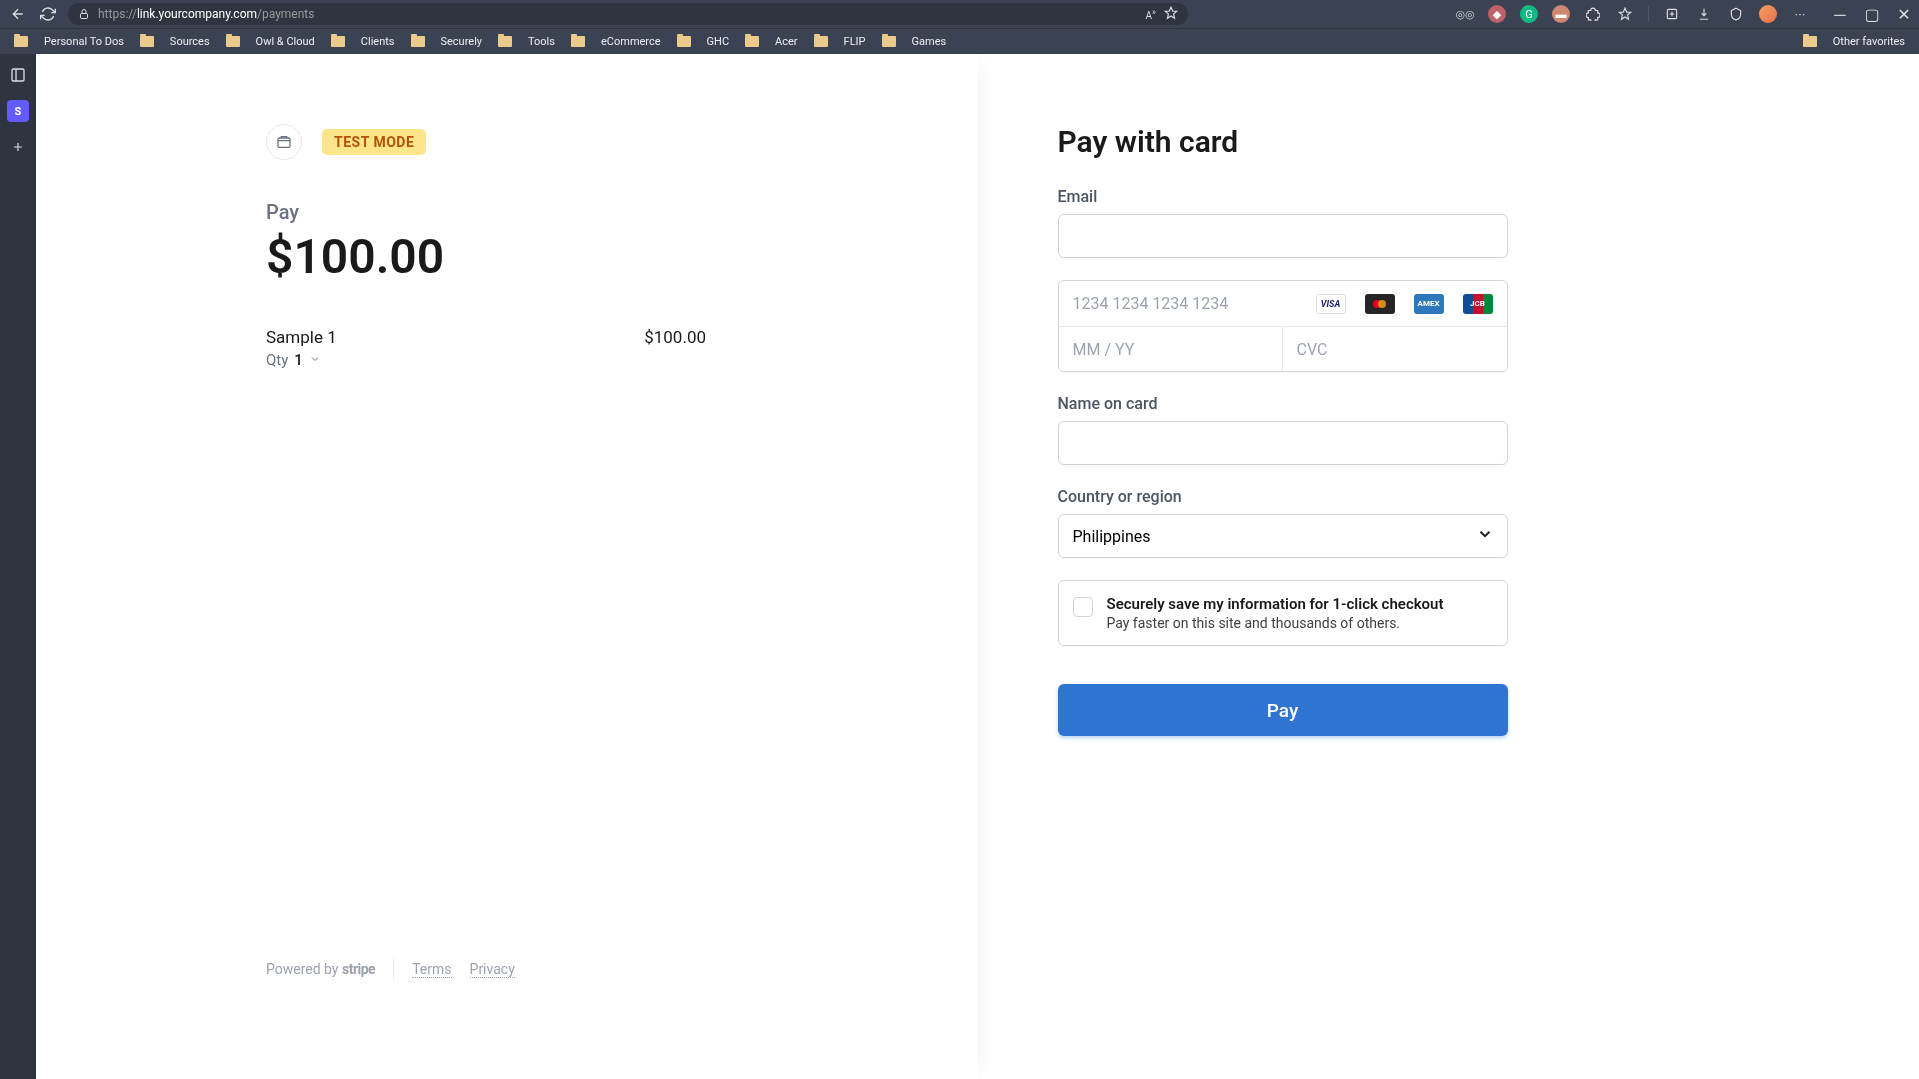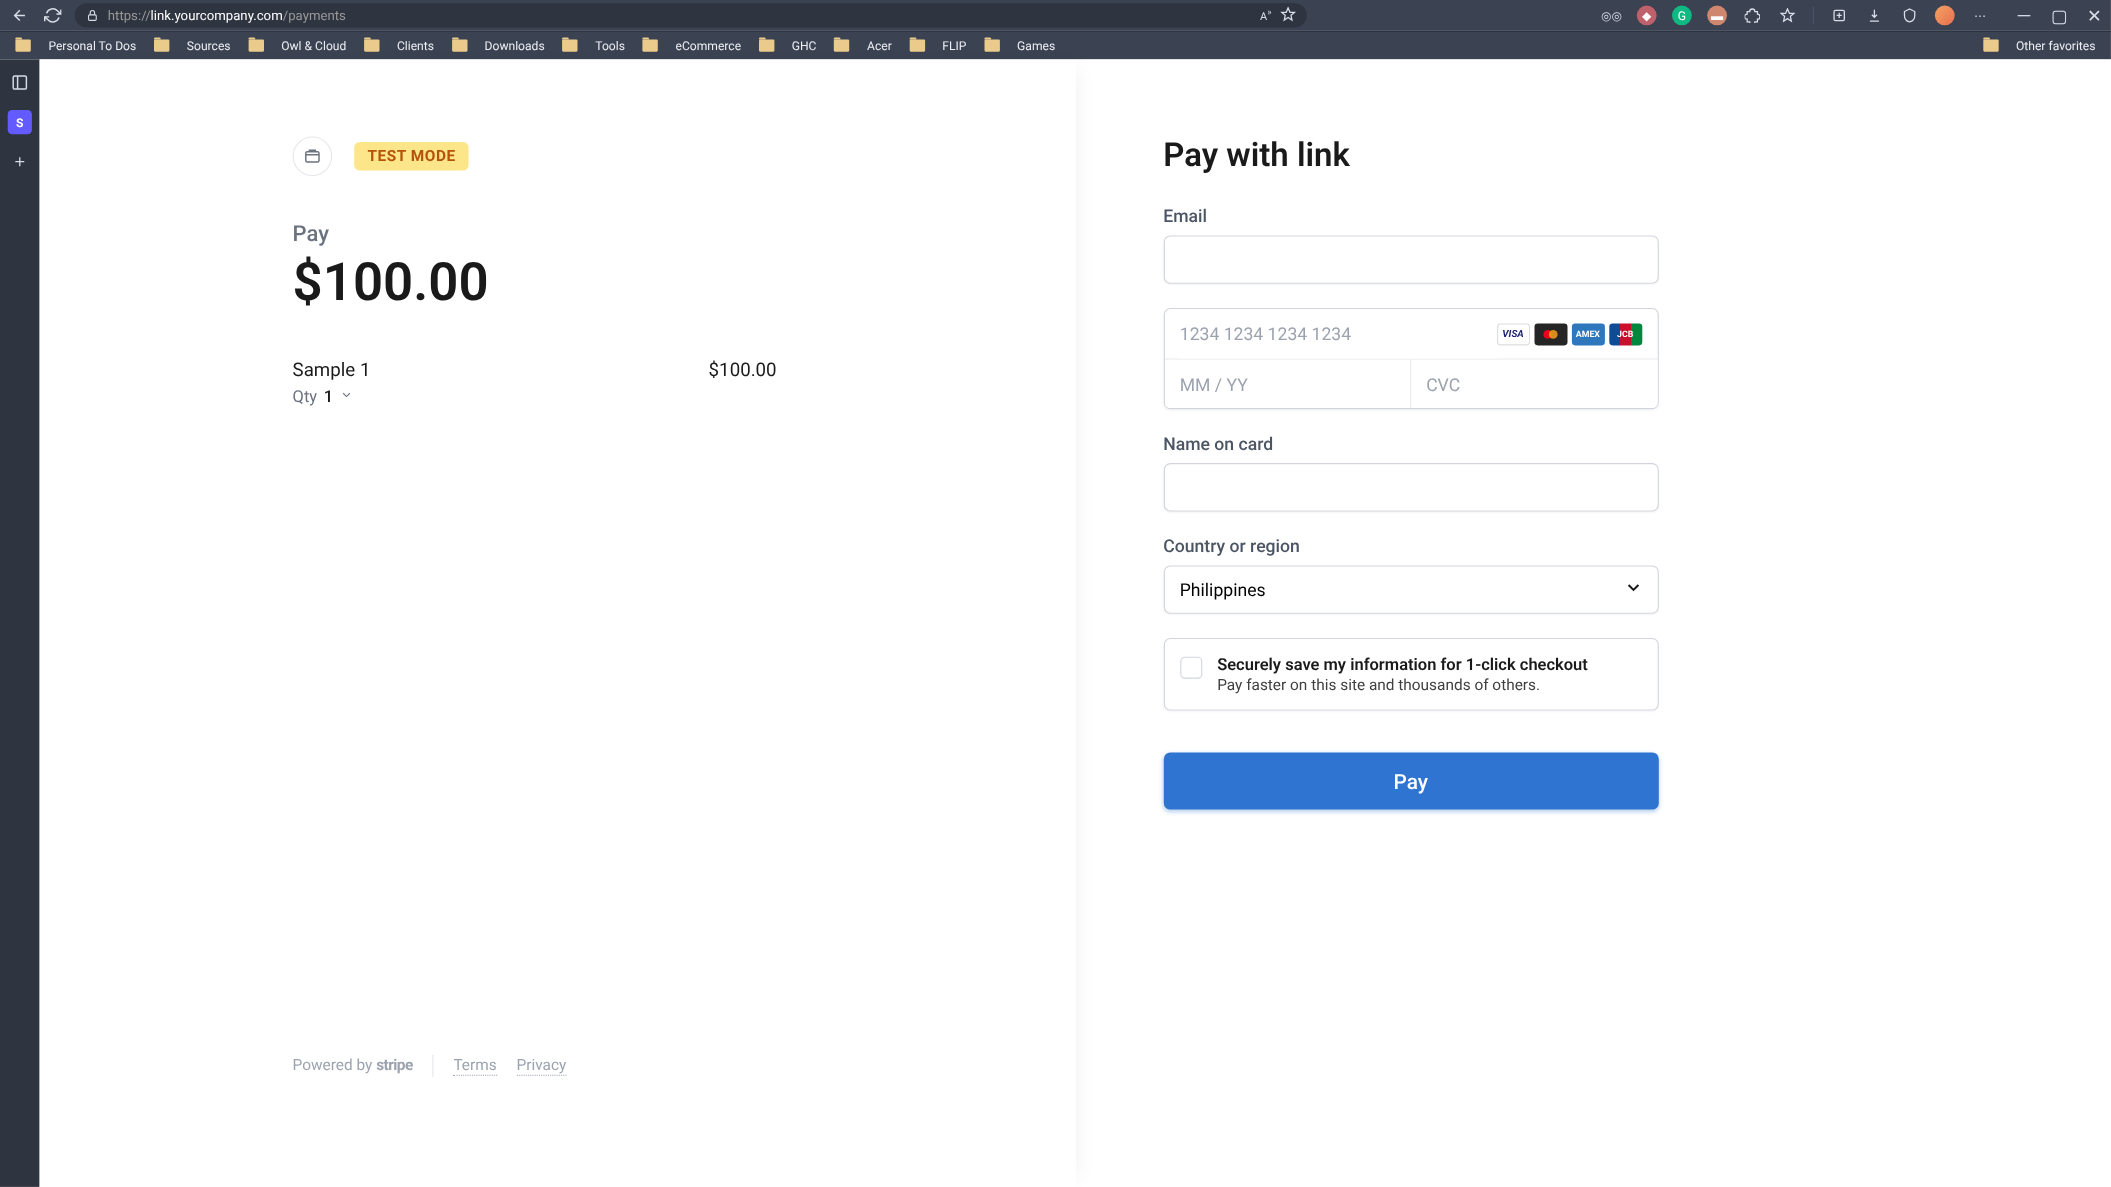--- a/index.html
+++ b/index.html
@@ -263,21 +263,21 @@
       height: 46px;
       border-bottom: 1px solid #e5e7eb;
     }
     .card-num-row input {
       flex: 1;
       border: none;
       height: 100%;
       font-size: 16px;
       outline: none;
     }
-    .card-brands { display: flex; gap: 4px; }
+    .card-brands { display: flex; gap: 19px; }
     .brand {
       width: 30px;
       height: 20px;
       border-radius: 3px;
       display: flex;
       align-items: center;
       justify-content: center;
       font-size: 8px;
       font-weight: 700;
       color: #fff;
@@ -440,21 +440,21 @@
   <div class="bookmark">
       <span class="folder-icon"></span>
       <span>Owl &amp; Cloud</span>
     </div>
   <div class="bookmark">
       <span class="folder-icon"></span>
       <span>Clients</span>
     </div>
   <div class="bookmark">
       <span class="folder-icon"></span>
-      <span>Downloads</span>
+      <span>Securely</span>
     </div>
   <div class="bookmark">
       <span class="folder-icon"></span>
       <span>Tools</span>
     </div>
   <div class="bookmark">
       <span class="folder-icon"></span>
       <span>eCommerce</span>
     </div>
   <div class="bookmark">
@@ -531,21 +531,21 @@
           <span>Powered by</span> <span class="stripe-word">stripe</span>
         </span>
         <span class="vsep"></span>
         <a href="#">Terms</a>
         <a href="#">Privacy</a>
       </div>
     </div>
 
     <div class="right-pane">
       <div class="right-inner">
-        <h1 class="pay-title">Pay with link</h1>
+        <h1 class="pay-title">Pay with card</h1>
 
         <div class="field-group">
           <label class="field-label">Email</label>
           <input class="text-input" type="email" style="">
         </div>
 
         <div class="field-group">
           <div class="card-box">
             <div class="card-num-row">
               <input type="text" placeholder="1234 1234 1234 1234" style="">

